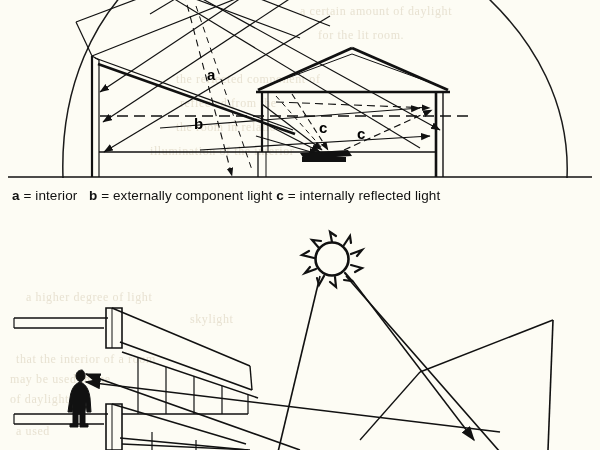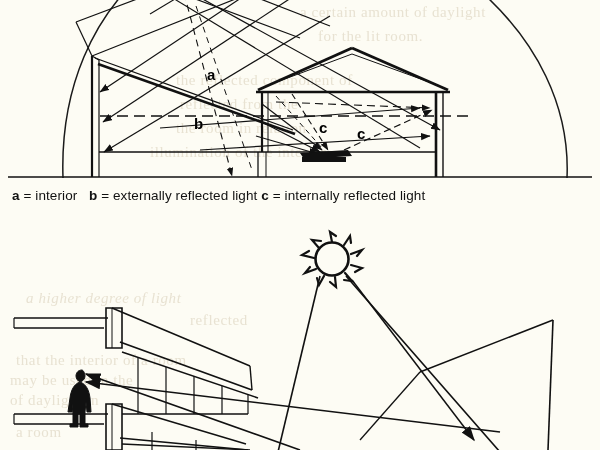--- a/index.html
+++ b/index.html
@@ -17,21 +17,21 @@
     background:#fdfcf4;
   }
   svg.layer{
     position:absolute;left:0;top:0;
     width:600px;height:450px;
   }
   .ghost{
     position:absolute;
     font-family:"Liberation Serif", serif;
     color:#e8e2d2;
-    font-size:15px;
+    font-size:12px;
     letter-spacing:.6px;
     white-space:nowrap;
     user-select:none;
   }
   .caption{
     position:absolute;
     left:12px; top:188px;
     font-family:"Liberation Sans", sans-serif;
     font-size:13.5px;
     color:#111;
@@ -53,26 +53,26 @@
 
 <div id="page">
 
   <div id="ghosts">
       <div class="ghost" style="left: 300px; top: 4px;">a certain amount of daylight</div>
       <div class="ghost" style="left: 318px; top: 28px;">for the lit room.</div>
       <div class="ghost" style="left: 176px; top: 72px;">the reflected component of</div>
       <div class="ghost" style="left: 180px; top: 96px;">reflected from the</div>
       <div class="ghost" style="left: 176px; top: 120px;">the room in relation</div>
       <div class="ghost" style="left: 150px; top: 144px;">illumination of the interior</div>
-      <div class="ghost" style="left: 26px; top: 290px; font-style: italic;">a higher degree of light</div>
-      <div class="ghost" style="left: 190px; top: 312px;">reflected</div>
+      <div class="ghost" style="left: 26px; top: 290px;">a higher degree of light</div>
+      <div class="ghost" style="left: 190px; top: 312px;">skylight</div>
       <div class="ghost" style="left: 16px; top: 352px;">that the interior of a room</div>
       <div class="ghost" style="left: 10px; top: 372px;">may be used in the</div>
       <div class="ghost" style="left: 10px; top: 392px;">of daylight in</div>
-      <div class="ghost" style="left: 16px; top: 424px;">a room</div>
+      <div class="ghost" style="left: 16px; top: 424px;">a used</div>
     </div>
 
   <svg class="layer" viewBox="0 0 600 450">
     <defs>
       <marker id="arrowS" markerWidth="9" markerHeight="9" refX="7.5" refY="3" orient="auto">
         <path d="M0,0 L8,3 L0,6 z" fill="#111"></path>
       </marker>
       <marker id="arrowB" markerWidth="11" markerHeight="11" refX="9" refY="3.5" orient="auto">
         <path d="M0,0 L10,3.5 L0,7 z" fill="#111"></path>
       </marker>
@@ -146,21 +146,21 @@
       <rect x="302" y="157" width="44" height="5" fill="#111"></rect>
     </g>
   </svg>
 
   <div class="raylabel" id="lbl-a" style="left:207px;top:66px;">a</div>
   <div class="raylabel" id="lbl-b" style="left:194px;top:115px;">b</div>
   <div class="raylabel" id="lbl-c1" style="left:319px;top:119px;">c</div>
   <div class="raylabel" id="lbl-c2" style="left:357px;top:125px;">c</div>
 
   <div class="caption">
-    <b>a</b><span> = </span><span>interior</span>&nbsp;&nbsp;&nbsp;<b>b</b><span> = </span><span>externally reflected light</span>&nbsp;<b>c</b><span> = </span><span>internally reflected light</span>
+    <b>a</b><span> = </span><span>interior</span>&nbsp;&nbsp;&nbsp;<b>b</b><span> = </span><span>externally component light</span>&nbsp;<b>c</b><span> = </span><span>internally reflected light</span>
   </div>
 
   <svg class="layer" viewBox="0 0 600 450">
     <g stroke="#111" fill="none" stroke-linecap="butt">
 
       <line x1="320" y1="276" x2="278" y2="452" stroke="#111" stroke-width="1.6"></line>
       <line x1="346" y1="276" x2="500" y2="452" stroke="#111" stroke-width="1.6"></line>
 
       <line x1="553" y1="320" x2="548" y2="450" stroke="#111" stroke-width="1.6"></line>
       <line x1="553" y1="320" x2="420" y2="372" stroke="#111" stroke-width="1.5"></line>

